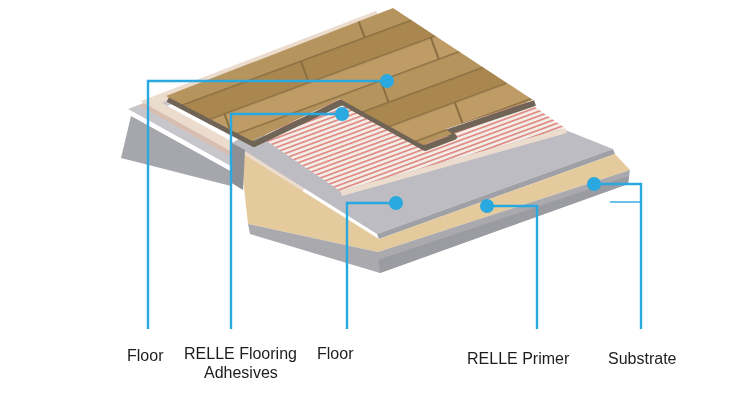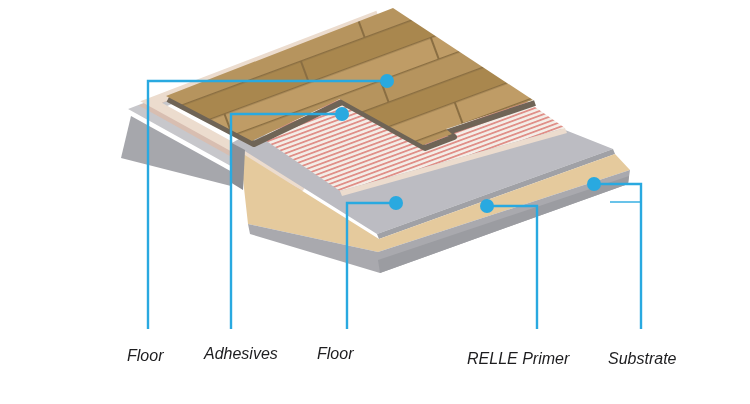--- a/index.html
+++ b/index.html
@@ -2,21 +2,20 @@
 <html><head>
 <meta charset="utf-8">
 <style>
   html,body{margin:0;padding:0;background:#ffffff;}
   #stage{
     position:relative;
     width:750px;height:404px;
     background:#ffffff;
     font-family:"Liberation Sans", sans-serif;
     overflow:hidden;
-    font-style:italic;
   }
   #diagram-svg{position:absolute;left:0;top:0;}
   .lbl{
     position:absolute;
     font-size:16px;
     line-height:19px;
     color:#1d1d1f;
     white-space:nowrap;
   }
   .lbl .l2{display:block;margin-left:20px;}
@@ -87,20 +86,21 @@
         <path d="M594,184 L641,184 L641,329" stroke="#29a9e0"></path>
         <path d="M610,202 L641,202" stroke-width="1.4" stroke="#29a9e0"></path>
         <circle cx="594" cy="184" r="7" stroke="none" fill="#29a9e0"></circle>
       </g>
     </g>
   </svg>
 
   <div class="lbl" style="left:127px;top:346px;">Floor</div>
 
   <div class="lbl" style="left:184px;top:344px;">
+    <span>RELLE Flooring</span>
     <span class="l2">Adhesives</span>
   </div>
 
   <div class="lbl" style="left:297px;top:344px;">
     <span class="l2">Floor</span>
   </div>
 
   <div class="lbl" style="left:467px;top:349px;">RELLE Primer</div>
 
   <div class="lbl" style="left:608px;top:349px;text-align:center;">Substrate</div>

